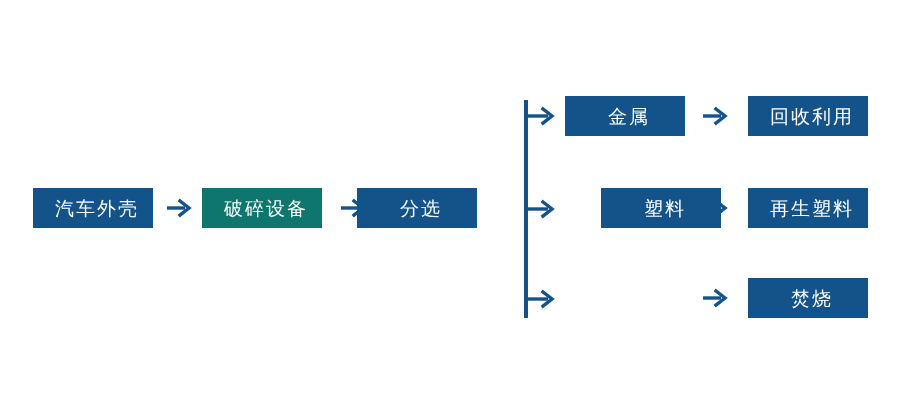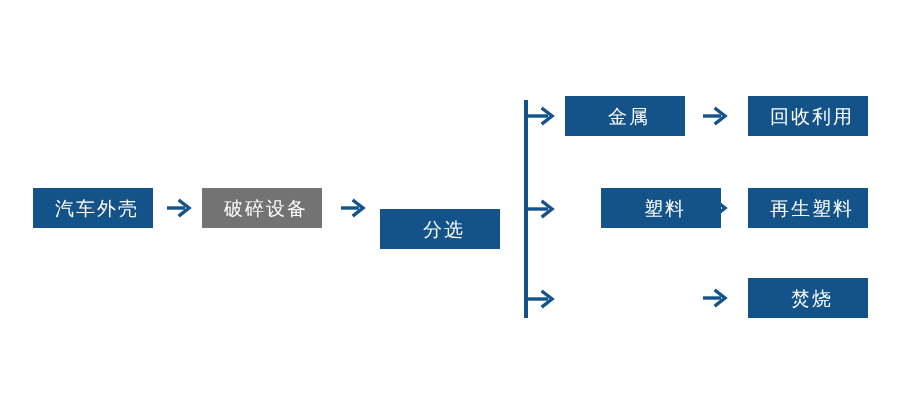--- a/index.html
+++ b/index.html
@@ -26,21 +26,21 @@
     justify-content: center;
     color: #ffffff;
     font-size: 19px;
     letter-spacing: 2px;
     line-height: 1;
     white-space: nowrap;
     box-sizing: border-box;
     padding-left: 8px;
   }
   .node.blue  { background: #14538A; }
-  .node.red   { background: #737373; }
+  .node.red   { background: #0f766e; }
 
   
   .arrow {
     position: absolute;
     width: 26px;
     height: 22px;
   }
   .arrow svg { display: block; width: 100%; height: 100%; }
 
   
@@ -77,21 +77,21 @@
     <span>破碎设备</span>
   </div>
 
   <div class="arrow" style="left:340px; top:197px;">
     <svg viewBox="0 0 26 22" xmlns="http://www.w3.org/2000/svg">
       <path d="M1 11 H19" stroke="#14538A" stroke-width="3.4" fill="none"></path>
       <path d="M14 4 L23 11 L14 18" stroke="#14538A" stroke-width="3.4" fill="none" stroke-linecap="square" stroke-linejoin="miter"></path>
     </svg>
   </div>
 
-  <div class="node blue" style="left:380px; top:188px;margin-top:21px;">
+  <div class="node blue" style="left:357px; top:188px;">
     <span>分选</span>
   </div>
 
   <div class="trunk" style="left:524px; top:100px; height:218px;"></div>
 
   <div class="branch" style="left:526px; top:105px;">
     <svg viewBox="0 0 30 22" xmlns="http://www.w3.org/2000/svg">
       <path d="M1 11 H22" stroke="#14538A" stroke-width="3.4" fill="none"></path>
       <path d="M17 4 L26 11 L17 18" stroke="#14538A" stroke-width="3.4" fill="none" stroke-linecap="square" stroke-linejoin="miter"></path>
     </svg>

